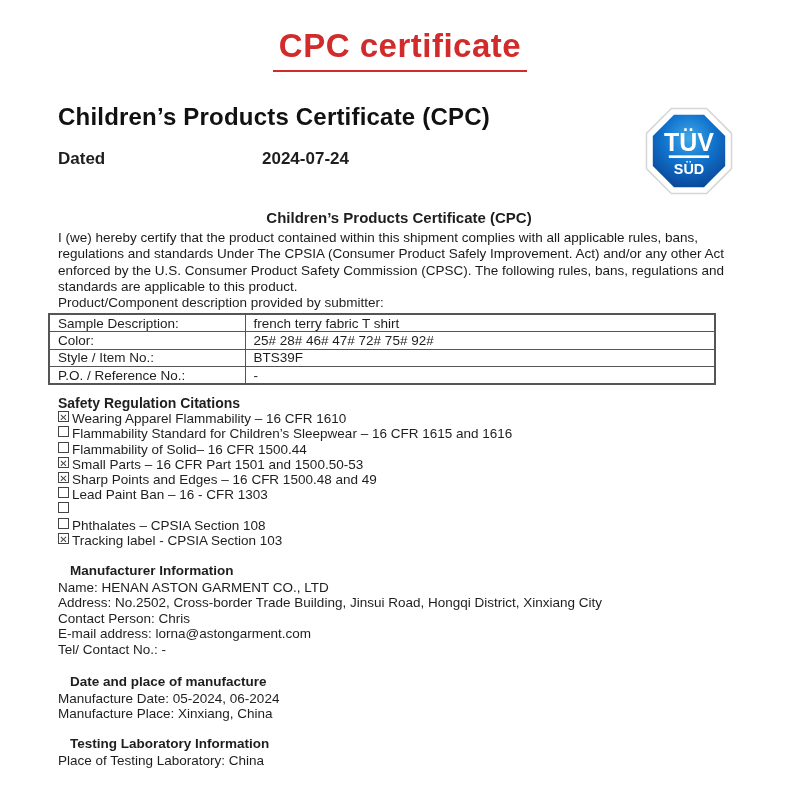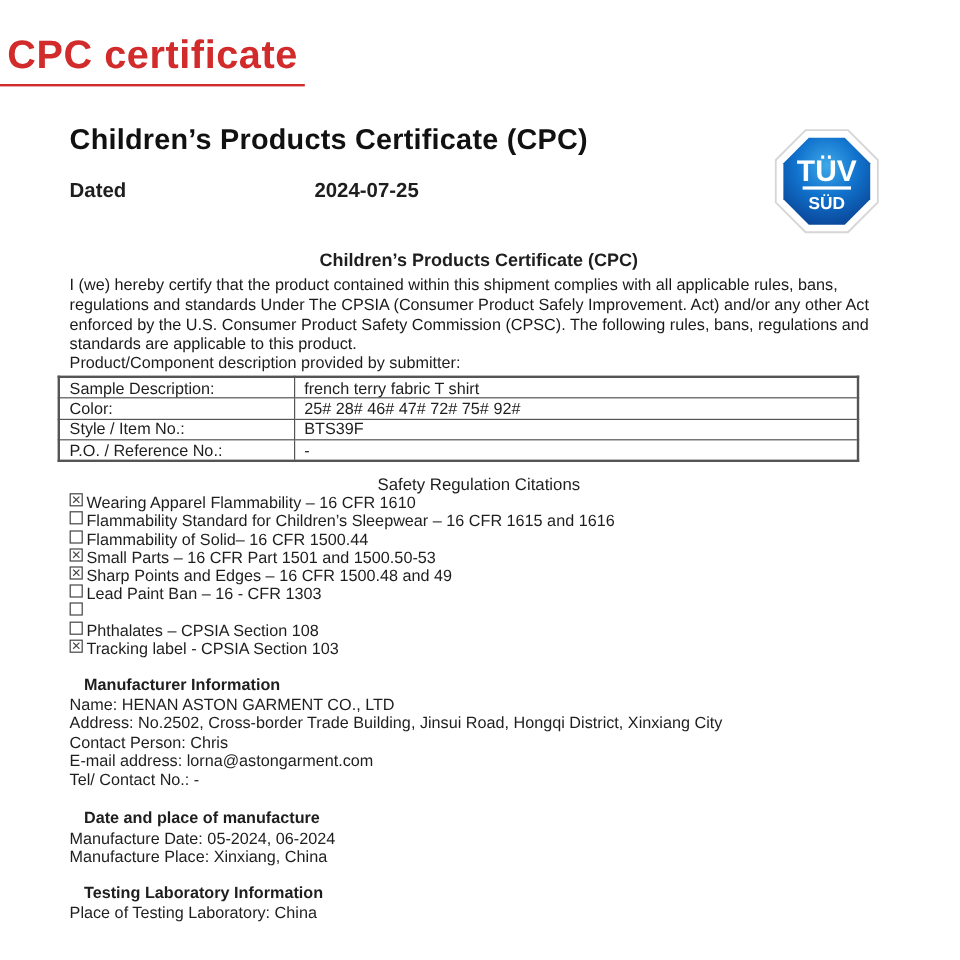--- a/index.html
+++ b/index.html
@@ -1,21 +1,21 @@
 <!DOCTYPE html>
 <html><head>
 <meta charset="utf-8">
 <style>
   * { margin:0; padding:0; box-sizing:border-box; }
   html,body { width:800px; height:800px; background:#ffffff; overflow:hidden;
     font-family:"Liberation Sans", sans-serif; color:#1e1e1e; }
   .page { position:relative; width:800px; height:800px; }
 
   
-  .banner { text-align:left; padding-top:27px; }
+  .banner { text-align:center; padding-top:27px; }
   .banner-title { display:inline-block; font-size:33px; font-weight:bold;
     color:#d22b2b; border-bottom:2px solid #d22b2b; padding:0 6px 5px 6px;
     letter-spacing:0.5px; }
 
   .content { padding:0 60px 0 58px; }
 
   
   .doc-title { margin-top:31px; font-size:24px; font-weight:bold; color:#111;
     letter-spacing:0.2px; }
   .fields { margin-top:13px; }
@@ -33,21 +33,21 @@
 
   
   .table-caption { font-size:13.5px; font-weight:normal; }
   table.product { border-collapse:collapse; margin-top:3px; margin-left:-10px;
     width:668px; border:2px solid #555; }
   table.product td { border:1px solid #555; font-size:13.5px; height:17.5px;
     padding:0 4px 0 8px; vertical-align:middle;margin-top:20px; }
   td.col-label { width:196px; }
 
   
-  .citations-heading { margin-top:10px; font-size:14px; font-weight:normal;text-align:center; }
+  .citations-heading { margin-top:10px; font-size:14px; font-weight:bold; }
   .citation { display:flex; height:15.2px; font-size:13.5px; }
   .box { width:11px; height:11px; border:1px solid #444; margin-right:3px;
     position:relative; flex:none; }
   .citation[data-state="checked"] .box::after { content:"\2715"; position:absolute;
     left:0; top:0; width:100%; height:100%; font-size:10px; line-height:11px;
     text-align:center; color:#444; }
 
   
   .section-heading { font-size:13.5px; font-weight:bold;margin-left:12px; }
   .info-line { font-size:13.5px; line-height:15.4px; }
@@ -82,21 +82,21 @@
     </svg>
   </div>
 
   <div class="content">
 
     <div class="doc-title">Children’s Products Certificate (CPC)</div>
 
     <div class="fields">
       <div class="field-row">
         <span class="field-label">Dated</span>
-        <span class="field-value">2024-07-25</span>
+        <span class="field-value">2024-07-24</span>
       </div>
     </div>
 
     <div class="cert-heading">Children’s Products Certificate (CPC)</div>
     <div class="cert-statement">I (we) hereby certify that the product contained within this shipment complies with all applicable rules, bans, regulations and standards Under The CPSIA (Consumer Product Safely Improvement. Act) and/or any other Act enforced by the U.S. Consumer Product Safety Commission (CPSC). The following rules, bans, regulations and standards are applicable to this product.</div>
 
     <div class="table-caption">Product/Component description provided by submitter:</div>
     <table class="product">
       <tbody>
         <tr>

